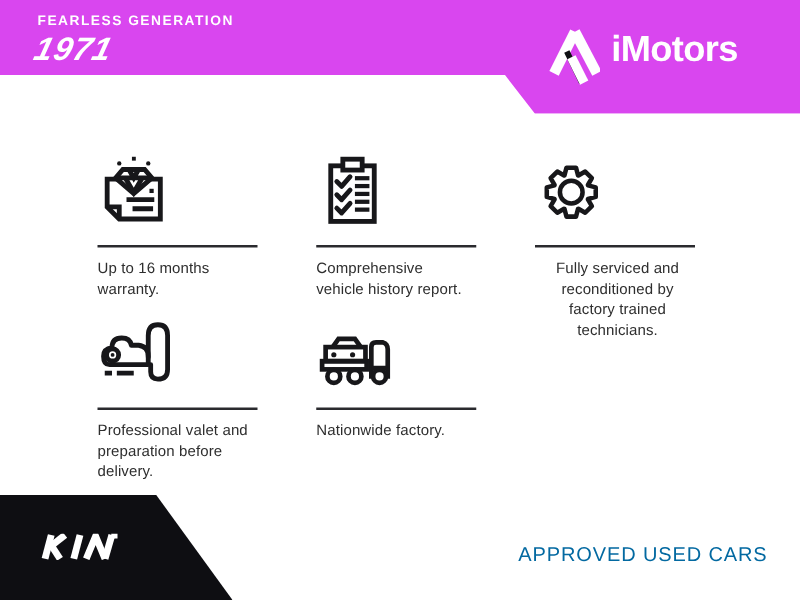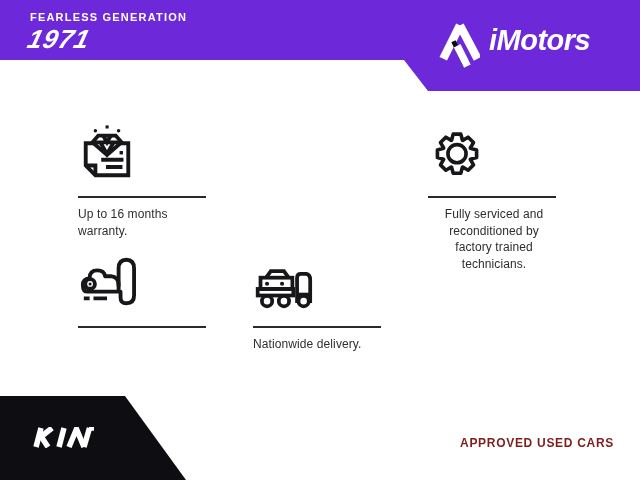--- a/index.html
+++ b/index.html
@@ -4,34 +4,34 @@
 <style>
   html,body { margin:0; padding:0; background:#888; }
   .canvas {
     position:relative; width:640px; height:480px; background:#ffffff;
     overflow:hidden; font-family:"Liberation Sans", sans-serif;
   }
 
   
   .header {
     position:absolute; top:0; left:0; width:640px; height:91px;
-    background:#6d28d9;
+    background:#d946ef;
     clip-path:polygon(0 0, 640px 0, 640px 91px, 428px 91px, 404px 60px, 0 60px);
   }
   .tagline {
     position:absolute; left:30px; top:11px; color:#ffffff;
     font-size:11px; font-weight:bold; letter-spacing:1.2px;
   }
   .year {
     position:absolute; left:28px; top:24px; color:#ffffff;
     font-size:26px; font-weight:bold; font-style:italic;
     transform:skewX(-14deg); letter-spacing:1px;
   }
   .brand { position:absolute; left:438px; top:17px; height:52px;
-    display:flex; align-items:center; gap:9px;font-style:italic; }
+    display:flex; align-items:center; gap:9px; }
   .brand-mark { width:42px; height:50px; }
   .brand-text {
     color:#ffffff; font-size:29px; font-weight:bold; letter-spacing:-0.5px;
     line-height:1; padding-bottom:6px;
   }
 
   
   .feature { position:absolute; width:132px; }
   .f1 { left:78px;  top:118px; }
   .f2 { left:253px; top:118px; }
@@ -51,22 +51,22 @@
   .ic-white { fill:#ffffff; }
 
   
   .footer-shape {
     position:absolute; left:0; top:396px; width:200px; height:84px;
     background:#0e0e12;
     clip-path:polygon(0 0, 125px 0, 186px 84px, 0 84px);
   }
   .kia-logo { position:absolute; left:32px; top:31px; width:78px; height:21px; }
   .approved {
-    position:absolute; right:26px; top:436px; color:#7f1d1d;
-    font-size:12px; font-weight:bold; letter-spacing:0.7px;
+    position:absolute; right:26px; top:436px; color:#0369a1;
+    font-size:16px; font-weight:normal; letter-spacing:0.7px;
   }
 </style>
 </head>
 <body>
 
 <div class="canvas">
 
   <div class="header">
     <div class="tagline">FEARLESS GENERATION</div>
     <div class="year">1971</div>
@@ -93,20 +93,39 @@
         <circle class="ic-fill" cx="18" cy="8" r="1.8"></circle>
         <rect class="ic-fill" x="28.5" y="2.5" width="3.2" height="3.2"></rect>
         <circle class="ic-fill" cx="42" cy="8" r="1.8"></circle>
       </svg>
     </div>
     <div class="rule"></div>
     <div class="caption">Up to 16 months
 warranty.</div>
   </div>
 
+  <div class="feature f2">
+    <div class="icon-wrap">
+      <svg width="58" height="60" viewBox="0 0 60 60">
+        <rect class="ic" stroke-width="4.5" x="12" y="10" width="36" height="46"></rect>
+        <rect class="ic ic-white" x="22" y="4.5" width="16" height="9"></rect>
+        <path class="ic ic-round" d="M17,23 l4,4 l7,-8"></path>
+        <path class="ic ic-round" d="M17,34 l4,4 l7,-8"></path>
+        <path class="ic ic-round" d="M17,45 l4,4 l7,-8"></path>
+        <rect class="ic-fill" x="32" y="18.5" width="12" height="3.5"></rect>
+        <rect class="ic-fill" x="32" y="25" width="12" height="3.5"></rect>
+        <rect class="ic-fill" x="32" y="31.5" width="12" height="3.5"></rect>
+        <rect class="ic-fill" x="32" y="38" width="12" height="3.5"></rect>
+        <rect class="ic-fill" x="32" y="44.5" width="12" height="3.5"></rect>
+      </svg>
+    </div>
+    <div class="rule"></div>
+    <div class="caption">Comprehensive
+vehicle history report.</div>
+  </div>
 
   <div class="feature f3">
     <div class="icon-wrap">
       <svg width="58" height="62" viewBox="0 0 64 62">
         <path class="ic ic-round" d="M46.8,28 L53.6,29.8 L53.6,38.2 L46.8,40 L46.7,40.3 L50.2,46.3 L44.3,52.2 L38.3,48.7 L38,48.8 L36.2,55.6 L27.8,55.6 L26,48.8 L25.7,48.7 L19.7,52.2 L13.8,46.3 L17.3,40.3 L17.2,40 L10.4,38.2 L10.4,29.8 L17.2,28 L17.3,27.7 L13.8,21.7 L19.7,15.8 L25.7,19.3 L26,19.2 L27.8,12.4 L36.2,12.4 L38,19.2 L38.3,19.3 L44.3,15.8 L50.2,21.7 L46.7,27.7 Z"></path>
         <circle class="ic" cx="32" cy="34" r="10"></circle>
       </svg>
     </div>
     <div class="rule"></div>
     <div class="caption">Fully serviced and
@@ -119,39 +138,42 @@
     <div class="icon-wrap">
       <svg width="58" height="60" viewBox="0 0 60 60">
         <path class="ic ic-round" stroke-width="4.5" d="M42,34 L42,16 Q42,7 50,7 Q58,7 58,16 L58,44 Q58,52 50,52 Q44,52 44,46 L44,40"></path>
         <path class="ic ic-round" stroke-width="4.5" d="M10,40 Q5,40 5,33 Q5,27 12,26 Q12,18 20,18 Q27,18 28,24 L34,24 Q42,25 42,33 L42,40 Z"></path>
         <circle class="ic" stroke-width="4" cx="12.5" cy="32" r="5"></circle>
         <circle class="ic-fill" cx="12.5" cy="32" r="1.6"></circle>
         <path class="ic" stroke-width="3.5" d="M6,47 H12 M16,47 H30"></path>
       </svg>
     </div>
     <div class="rule"></div>
+    <div class="caption">Professional valet and
+preparation before
+delivery.</div>
   </div>
 
   <div class="feature f5">
     <div class="icon-wrap">
       <svg width="60" height="48" viewBox="0 0 64 48">
         <path class="ic" d="M14,13 L19,6 H33 L38,13"></path>
         <rect class="ic" x="8" y="13" width="34" height="12"></rect>
         <circle class="ic-fill" cx="15" cy="19.5" r="2.2"></circle>
         <circle class="ic-fill" cx="31" cy="19.5" r="2.2"></circle>
         <rect class="ic" x="5" y="25" width="38" height="7"></rect>
         <circle class="ic ic-white" stroke-width="4" cx="15" cy="38" r="5.5"></circle>
         <circle class="ic ic-white" stroke-width="4" cx="33" cy="38" r="5.5"></circle>
         <path class="ic" d="M47,38 V13 Q47,9 51,9 H57 Q61,10 61,15 V38 Z"></path>
         <path class="ic" stroke-width="3" d="M47,31 H61"></path>
         <circle class="ic ic-white" stroke-width="4" cx="54" cy="38" r="5.5"></circle>
       </svg>
     </div>
     <div class="rule"></div>
-    <div class="caption">Nationwide delivery.</div>
+    <div class="caption">Nationwide factory.</div>
   </div>
 
   <div class="footer-shape">
     <svg class="kia-logo" viewBox="0 0 78 21">
       <g stroke="#ffffff" stroke-width="5.5" fill="none">
         <path d="M4,20 L9,1"></path>
         <path d="M8,10.5 L20,1"></path>
         <path d="M9.5,10 L16,20"></path>
         <path d="M27,20 L32,1"></path>
         <path d="M37,20 L44.5,2 L52,20"></path>

